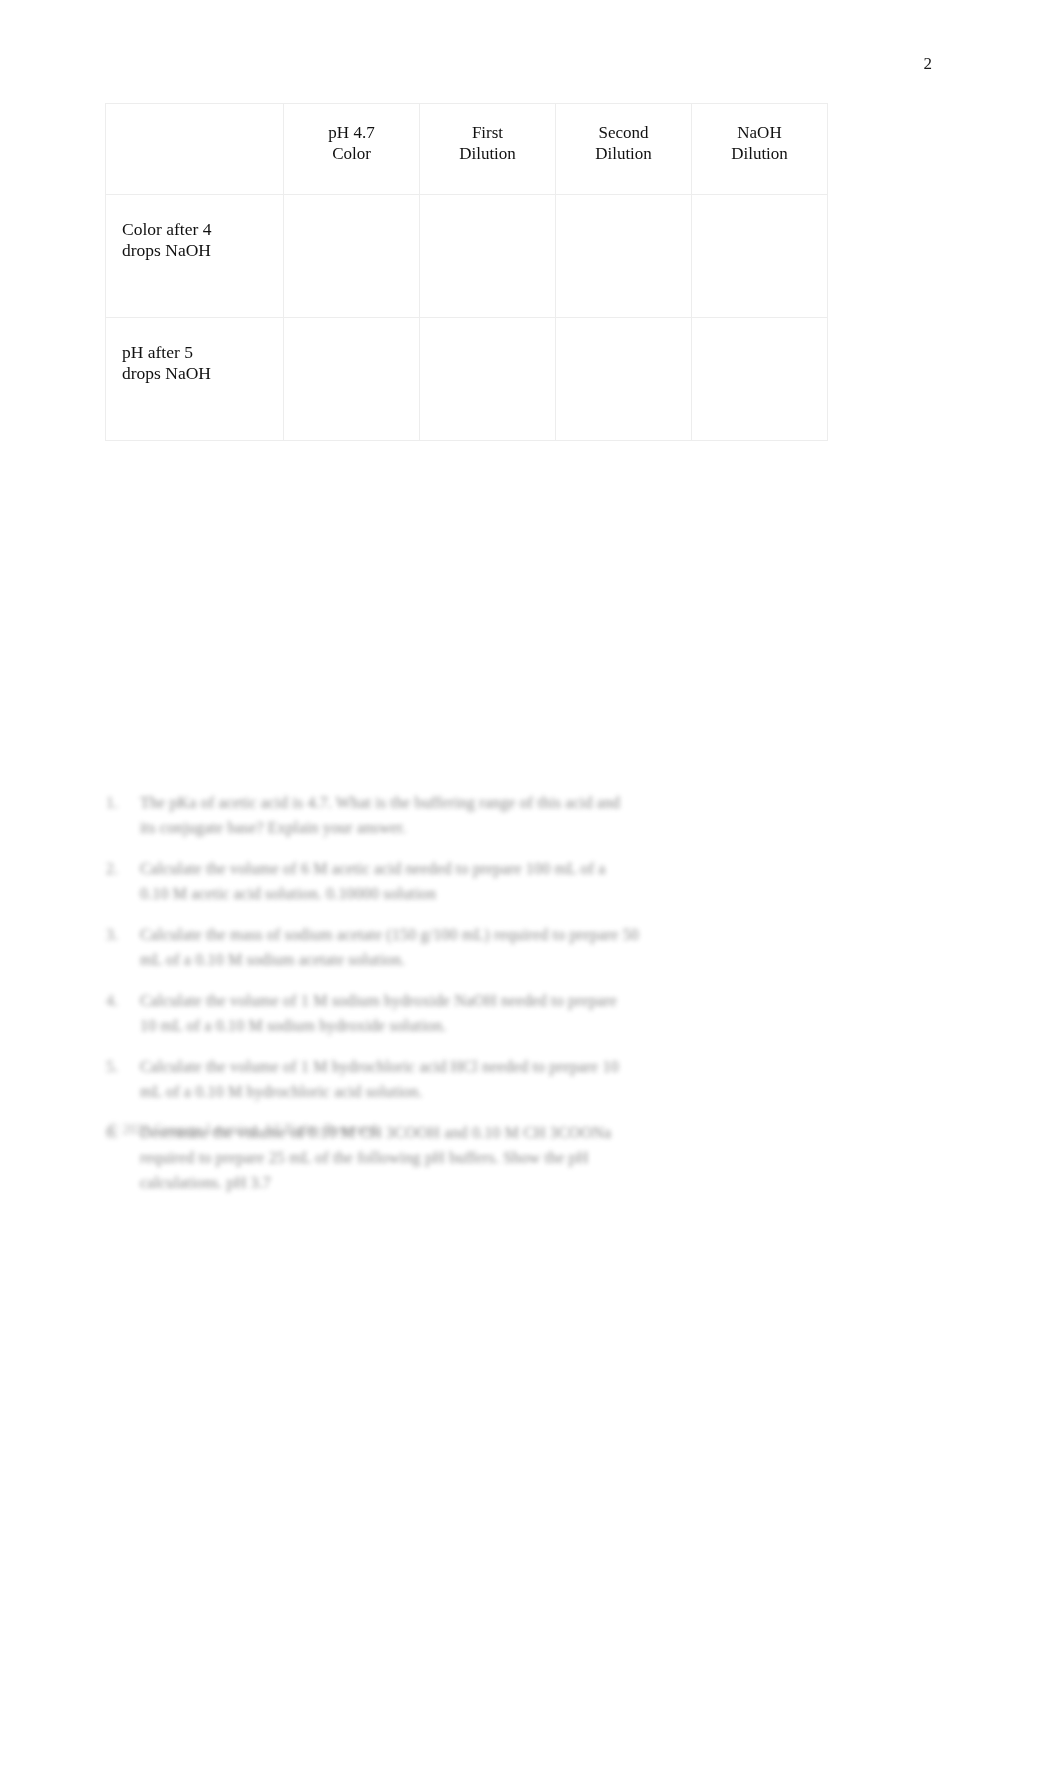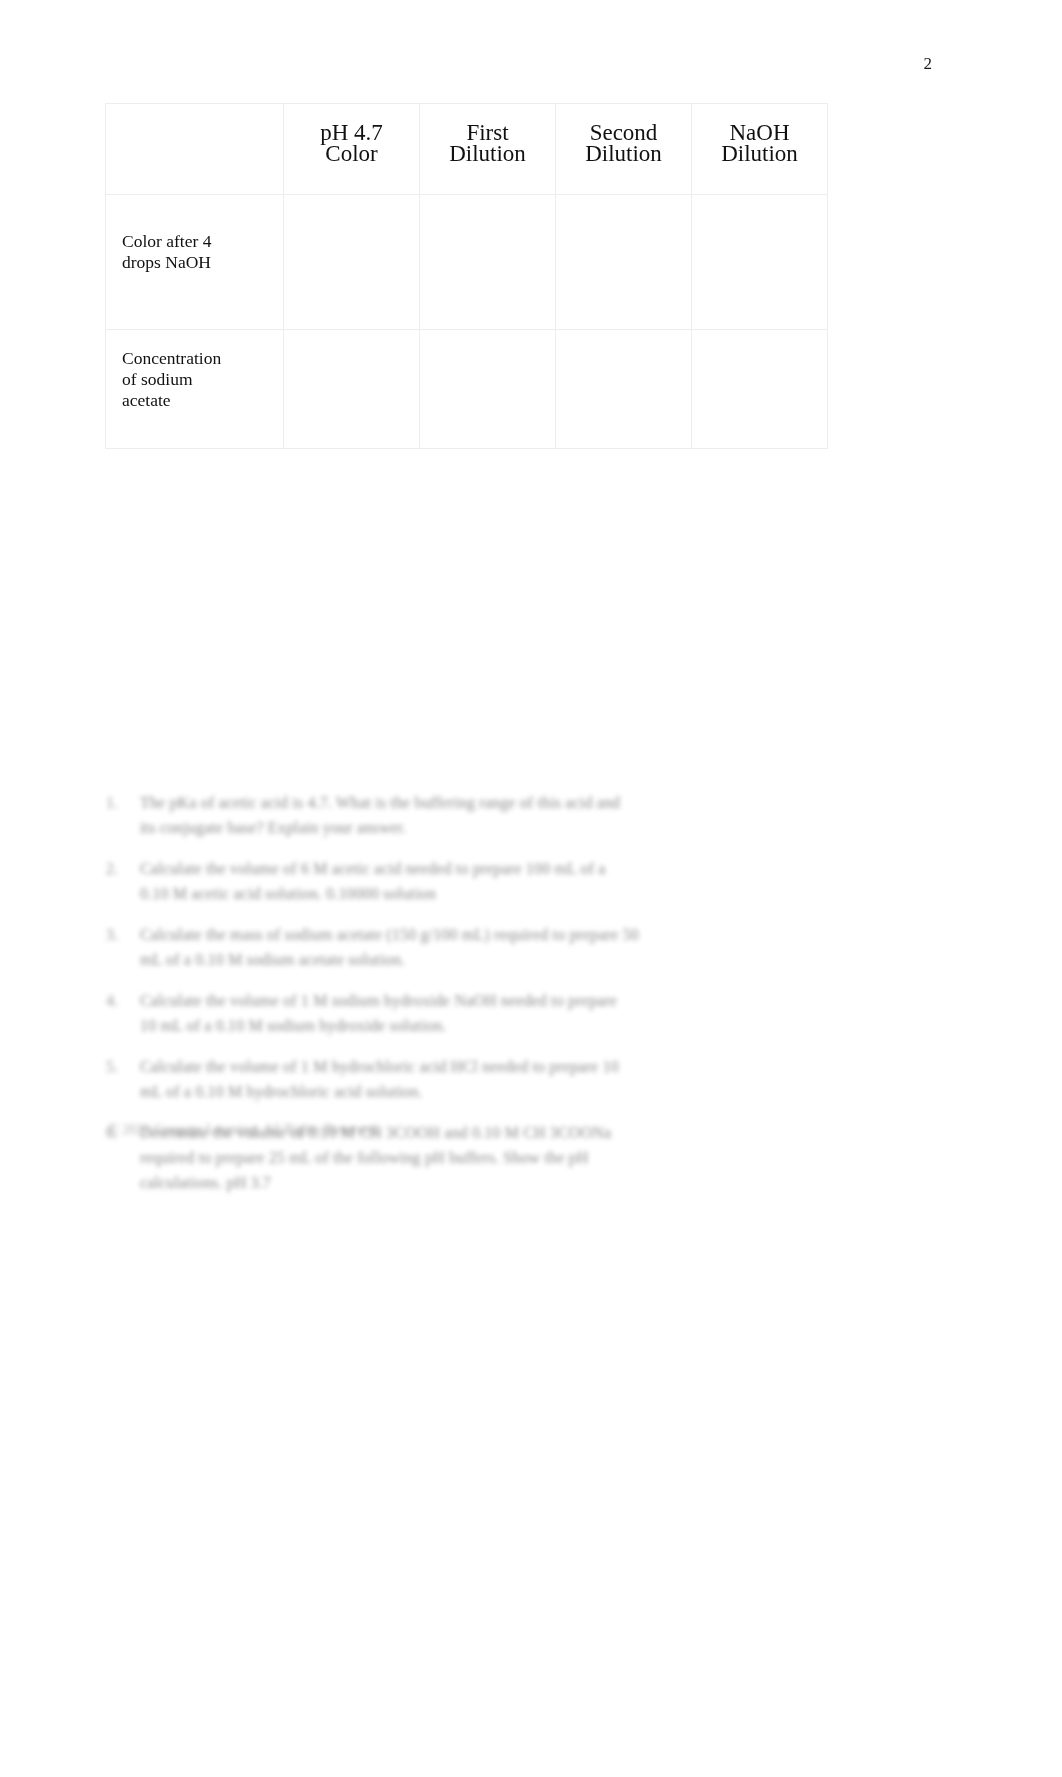--- a/index.html
+++ b/index.html
@@ -57,33 +57,33 @@
   }
 
   col.c-label { width: 178px; }
   col.c-data  { width: 136px; }
 
   
   tr.header-row th {
     height: 72px;
     text-align: center;
     font-weight: normal;
-    font-size: 23px;
+    font-size: 17px;
     line-height: 21px;
     padding-top: 18px;
     color: #111111;
   }
   tr.header-row th.blank-head { }
 
   
   tr.body-row td {
     height: 98px;
   }
   tr.body-row td.row-label {
-    padding: 36px 0 0 16px;
+    padding: 24px 0 0 16px;
     font-size: 17.5px;
     line-height: 21px;
     text-align: left;
     color: #111111;
   }
   tr.body-row.tall td {
     height: 100px;
   }
   tr.body-row.tall td.row-label {
     padding-top: 18px;
@@ -182,32 +182,31 @@
             <span class="cell-line">drops NaOH</span>
           </td>
           <td></td>
           <td></td>
           <td></td>
           <td></td>
         </tr>
 
 
 
-
-        <tr class="body-row tall">
+        <tr class="body-row">
           <td class="row-label">
-            <span class="cell-line">Concentration</span>
-            <span class="cell-line">of sodium</span>
-            <span class="cell-line">acetate</span>
+            <span class="cell-line">pH after 5</span>
+            <span class="cell-line">drops NaOH</span>
           </td>
           <td></td>
           <td></td>
           <td></td>
           <td></td>
         </tr>
+
       </tbody>
     </table>
   </div>
 
   <div class="question-list">
 
     <div class="q-item">
       <div class="q-num">1.</div>
       <div class="q-text">
         <span class="q-line">The pKa of acetic acid is 4.7. What is the buffering range of this acid and</span>

